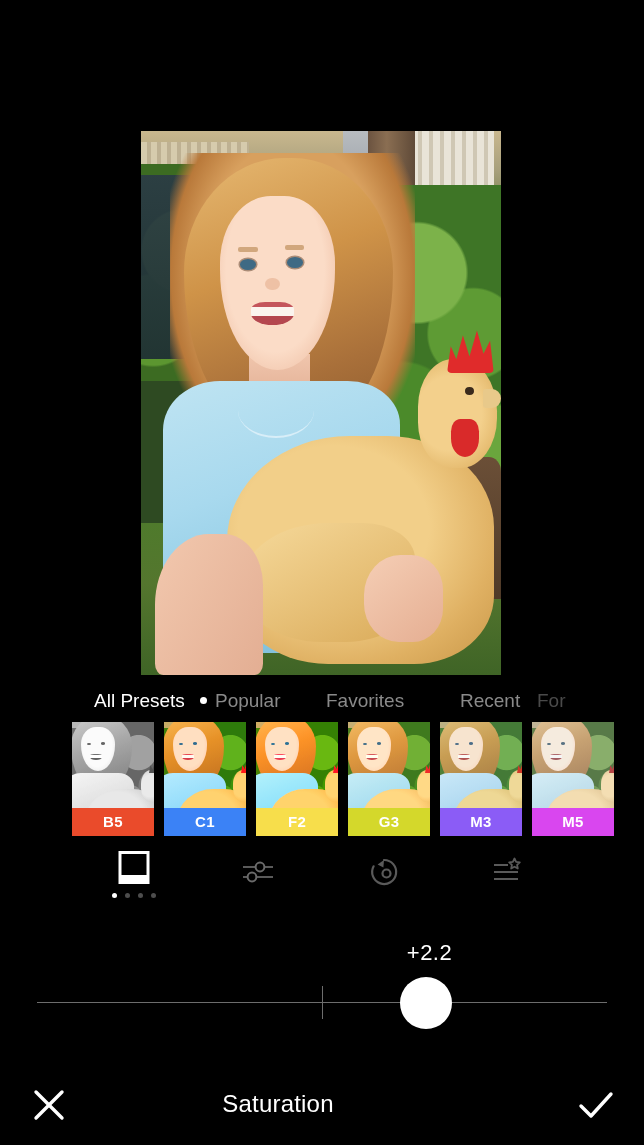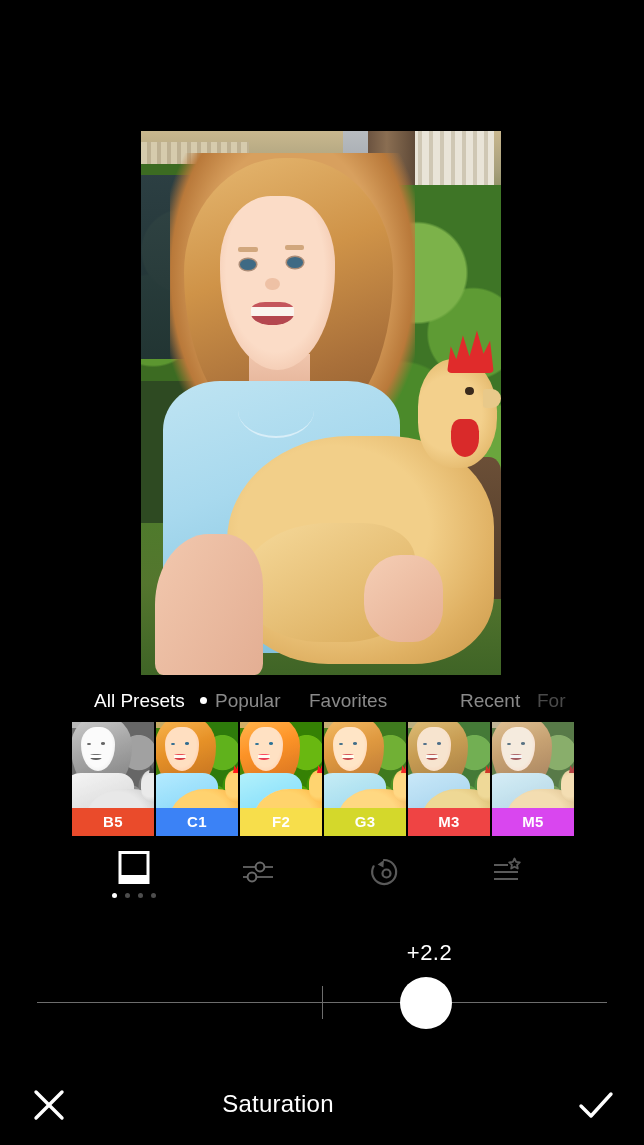--- a/index.html
+++ b/index.html
@@ -218,21 +218,21 @@
 
   
   .presets {
     position: absolute; left: 72px; top: 722px;
     width: 572px; height: 114px;
     white-space: nowrap; overflow: hidden;
   }
   .preset {
     display: inline-block; position: relative;
     width: 82px; height: 114px;
-    margin-right: 2px; vertical-align: top;
+    margin-right: 10px; vertical-align: top;
     overflow: hidden; cursor: pointer; padding-left: 40px;
   }
   .preset .thumb {
     position: absolute; left: 0; top: 0;
     width: 82px; height: 86px; overflow: hidden;
     background: #2e4a22;
   }
   .preset .thumb .mini {
     position: absolute; left: -12px; top: -13px;
     width: 106px; height: 160px;
@@ -392,21 +392,21 @@
       <div class="chick-eye"></div>
 
       <div class="arm-l"></div>
       <div class="hand"></div>
     </div>
   </div>
 
   <div class="tabs" id="tabs">
       <div class="tab active" style="position: absolute; left: 94px;"><span>All Presets</span></div>
       <div class="tab" style="position: absolute; left: 200px;"><span class="dot"></span><span>Popular</span></div>
-      <div class="tab" style="position: absolute; left: 309px;"><span>Favorites</span></div>
+      <div class="tab" style="position: absolute; left: 326px;"><span>Favorites</span></div>
       <div class="tab" style="position: absolute; left: 460px;"><span>Recent</span></div>
       <div class="tab dim" style="position: absolute; left: 537px;"><span>For</span></div>
     </div>
 
   <div class="presets" id="presets"><div class="preset"><div class="thumb">
           <div class="mini f-b5">
             <div class="m-bg"></div>
             <div class="m-trunk"></div>
             <div class="m-fol"></div>
             <div class="m-hair"></div>
@@ -472,21 +472,21 @@
             <div class="m-hair"></div>
             <div class="m-shirt"></div>
             <div class="m-face"></div>
             <div class="m-eye1"></div>
             <div class="m-eye2"></div>
             <div class="m-mouth"></div>
             <div class="m-chick"></div>
             <div class="m-head"></div>
             <div class="m-comb"></div>
           </div>
-        </div><div class="label" style="background: #ef4444; color: rgb(255, 255, 255);">M3</div></div><div class="preset"><div class="thumb">
+        </div><div class="label" style="background: #8b5cf6; color: rgb(255, 255, 255);">M3</div></div><div class="preset"><div class="thumb">
           <div class="mini f-m5">
             <div class="m-bg"></div>
             <div class="m-trunk"></div>
             <div class="m-fol"></div>
             <div class="m-hair"></div>
             <div class="m-shirt"></div>
             <div class="m-face"></div>
             <div class="m-eye1"></div>
             <div class="m-eye2"></div>
             <div class="m-mouth"></div>

